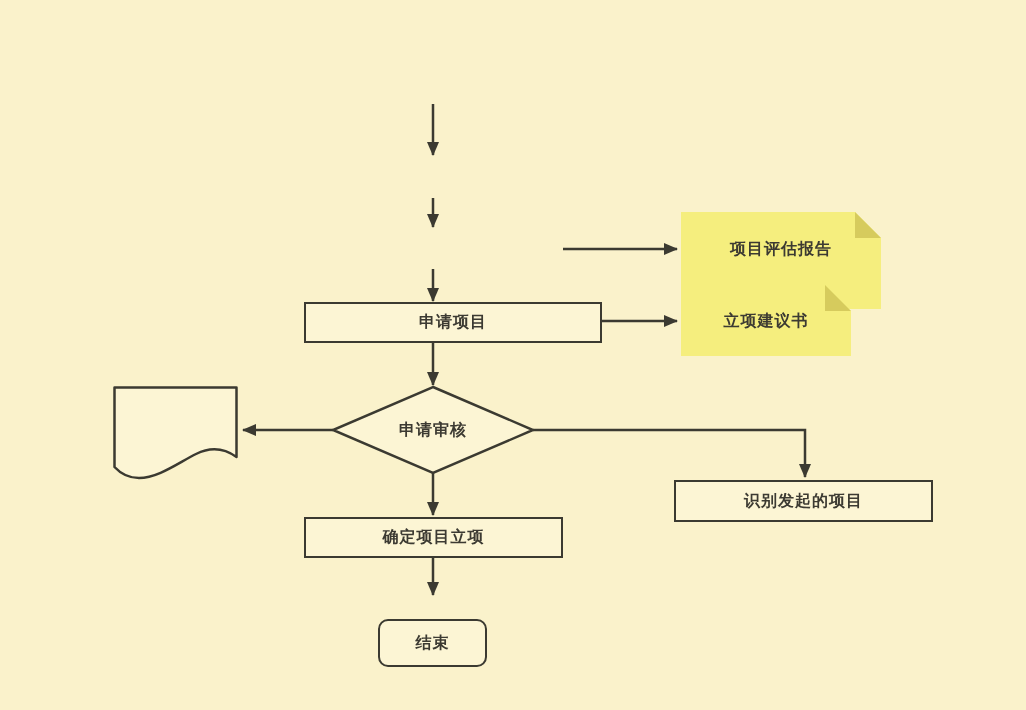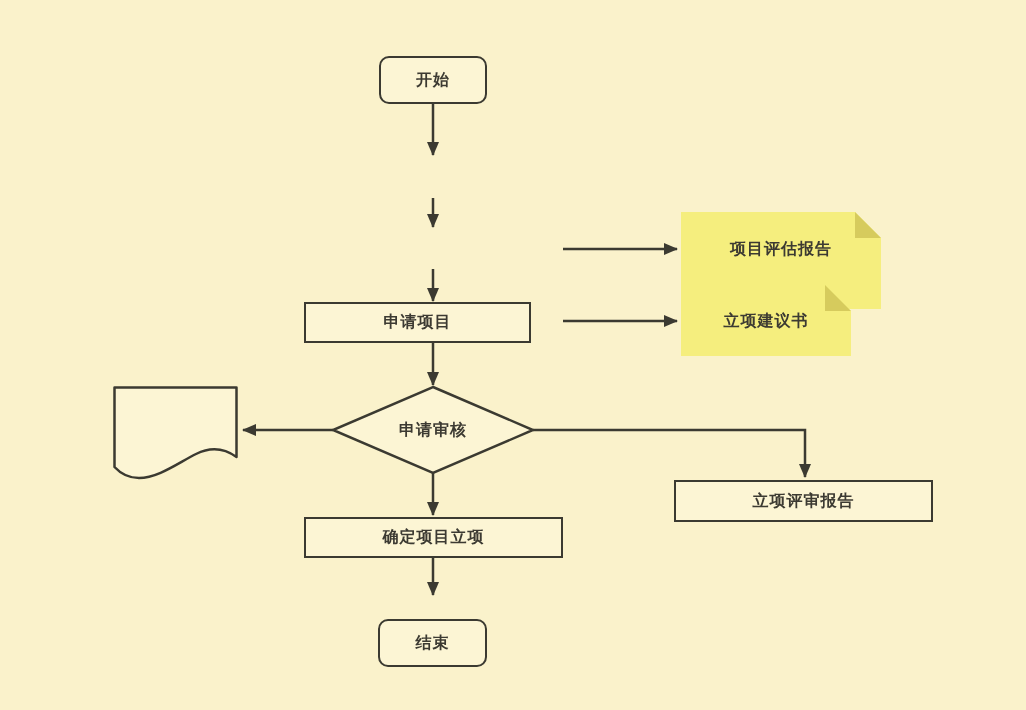--- a/index.html
+++ b/index.html
@@ -48,21 +48,21 @@
     display:flex; align-items:center; justify-content:center;
     color: var(--text, #3c3a32);
     font-size:16px; font-weight:600; letter-spacing:1px;
   }
 </style>
 </head>
 <body>
 
 <div class="canvas">
 
-  <div class="note" style="left:681px; top:212px; width:200px; height:97px;">
+  <div class="note" style="left:681px; top:212px; width:170px; height:97px;padding-left:30px;">
     <div class="note-bg"></div>
     <div class="note-fold"></div>
     <div class="note-label" style="top:22px;">项目评估报告</div>
   </div>
   <div class="note" style="left:681px; top:285px; width:170px; height:71px;">
     <div class="note-bg"></div>
     <div class="note-fold"></div>
     <div class="note-label" style="top:21px;">立项建议书</div>
   </div>
 
@@ -86,28 +86,27 @@
     </g>
 
     <polygon points="433,387 533,430 433,473 333,430" fill="#fcf5d4" stroke="#3b3a31" stroke-width="2.5"></polygon>
 
     <path d="M114.5,387.5 H236.5 V457
              C 224,448 210,447 196,454
              C 178,463 158,478 139,478
              C 130,478 121,474 114.5,467 Z" fill="#fcf5d4" stroke="#3b3a31" stroke-width="2.5" stroke-linejoin="round"></path>
   </svg>
 
-  <div class="node terminator" style="left:379px; top:56px; width:108px; height:48px;">开始</div>
 
 
 
-  <div class="node" style="left:304px; top:302px; width:227px; height:41px;">申请项目</div>
+  <div class="node" style="left:304px; top:302px; width:298px; height:41px;">申请项目</div>
 
   <div class="label-overlay" style="left:333px; top:387px; width:200px; height:86px;">申请审核</div>
 
 
-  <div class="node" style="left:674px; top:480px; width:259px; height:42px;">立项评审报告</div>
+  <div class="node" style="left:674px; top:480px; width:259px; height:42px;">识别发起的项目</div>
 
   <div class="node" style="left:304px; top:517px; width:259px; height:41px;text-align:right;">确定项目立项</div>
 
   <div class="node terminator" style="left:378px; top:619px; width:109px; height:48px;">结束</div>
 
 </div>
 
 </body></html>

